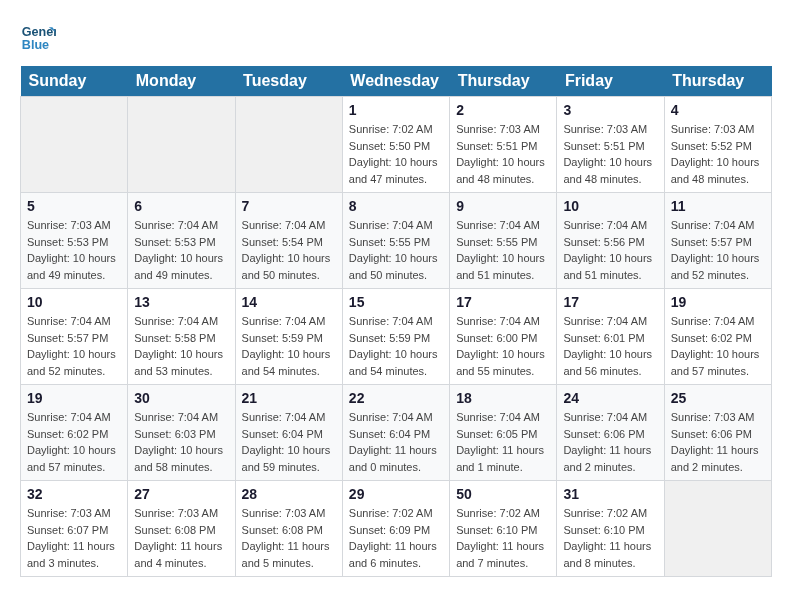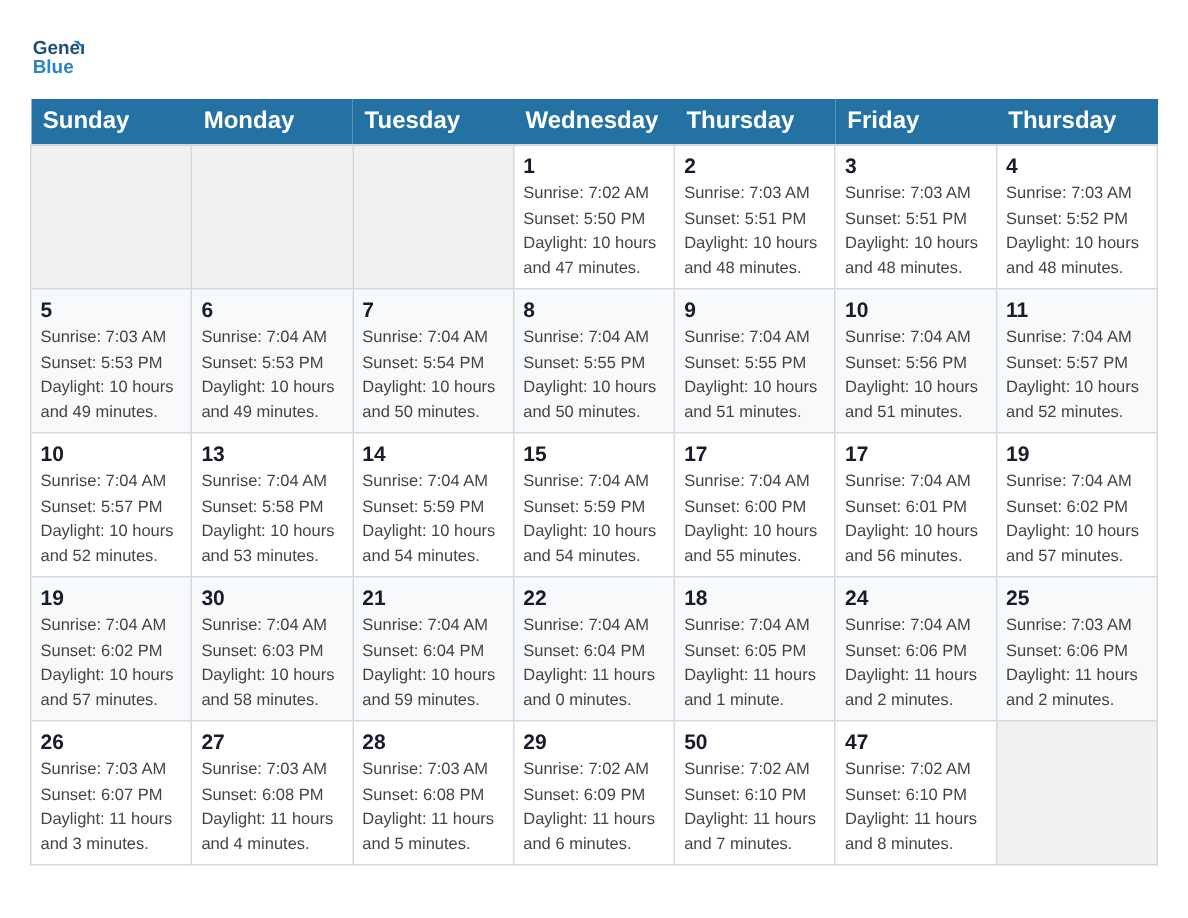--- a/index.html
+++ b/index.html
@@ -214,39 +214,39 @@
           <span class="day-number">24</span>
           <div class="day-info">Sunrise: 7:04 AM<br>Sunset: 6:06 PM<br>Daylight: 11 hours and 2 minutes.</div>
         </td>
         <td>
           <span class="day-number">25</span>
           <div class="day-info">Sunrise: 7:03 AM<br>Sunset: 6:06 PM<br>Daylight: 11 hours and 2 minutes.</div>
         </td>
       </tr>
       <tr>
         <td>
-          <span class="day-number">26</span>
+          <span class="day-number">32</span>
           <div class="day-info">Sunrise: 7:03 AM<br>Sunset: 6:07 PM<br>Daylight: 11 hours and 3 minutes.</div>
         </td>
         <td>
           <span class="day-number">27</span>
           <div class="day-info">Sunrise: 7:03 AM<br>Sunset: 6:08 PM<br>Daylight: 11 hours and 4 minutes.</div>
         </td>
         <td>
           <span class="day-number">28</span>
           <div class="day-info">Sunrise: 7:03 AM<br>Sunset: 6:08 PM<br>Daylight: 11 hours and 5 minutes.</div>
         </td>
         <td>
           <span class="day-number">29</span>
           <div class="day-info">Sunrise: 7:02 AM<br>Sunset: 6:09 PM<br>Daylight: 11 hours and 6 minutes.</div>
         </td>
         <td>
           <span class="day-number">50</span>
           <div class="day-info">Sunrise: 7:02 AM<br>Sunset: 6:10 PM<br>Daylight: 11 hours and 7 minutes.</div>
         </td>
         <td>
-          <span class="day-number">47</span>
+          <span class="day-number">31</span>
           <div class="day-info">Sunrise: 7:02 AM<br>Sunset: 6:10 PM<br>Daylight: 11 hours and 8 minutes.</div>
         </td>
         <td class="empty-cell"></td>
       </tr>
     </tbody>
 </table>
 
 </body></html>

